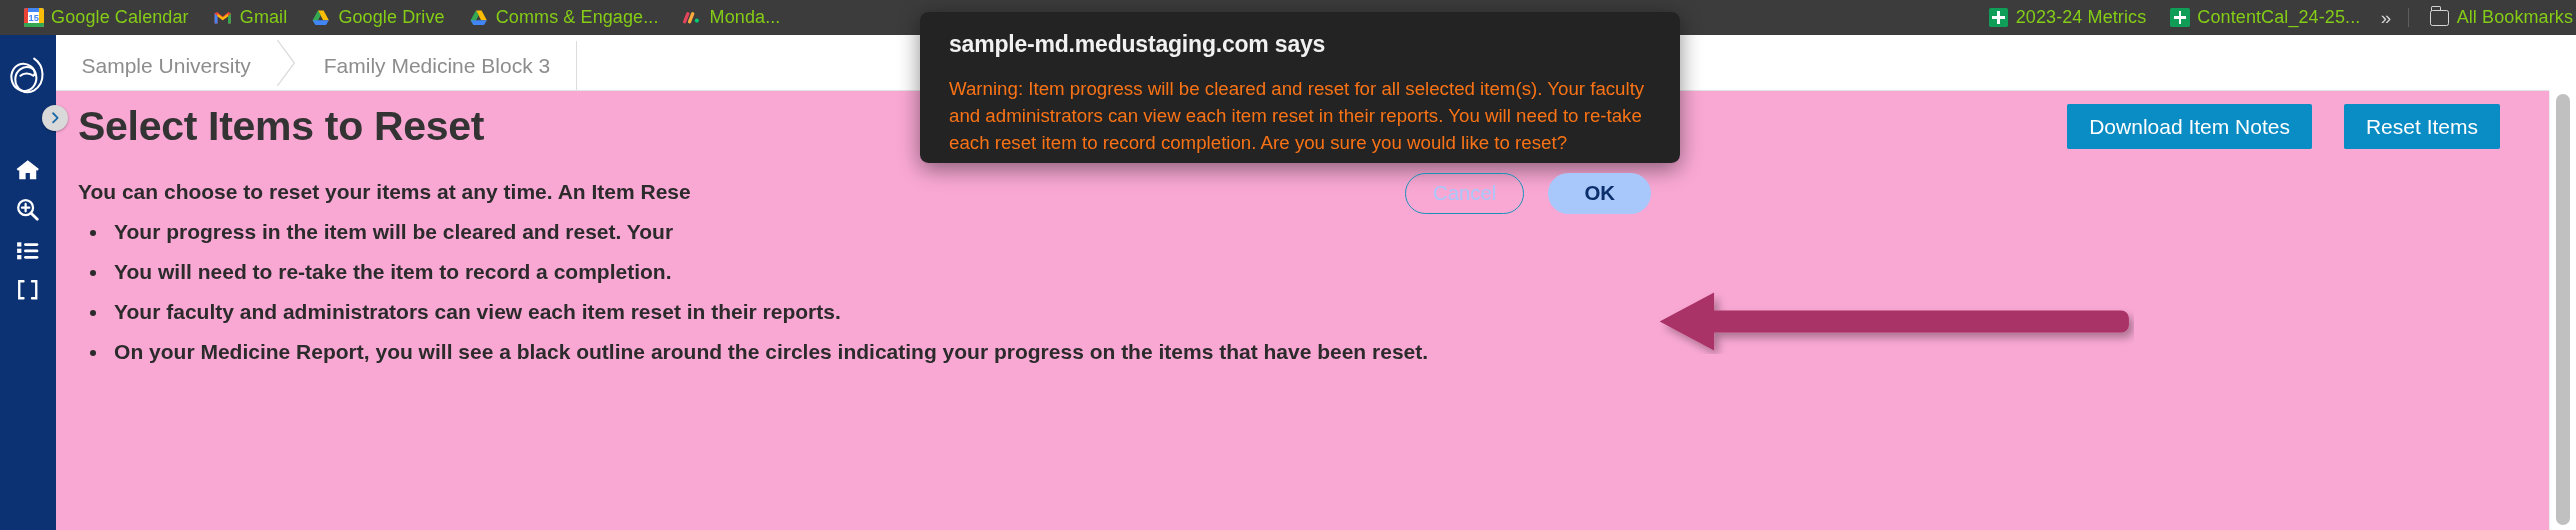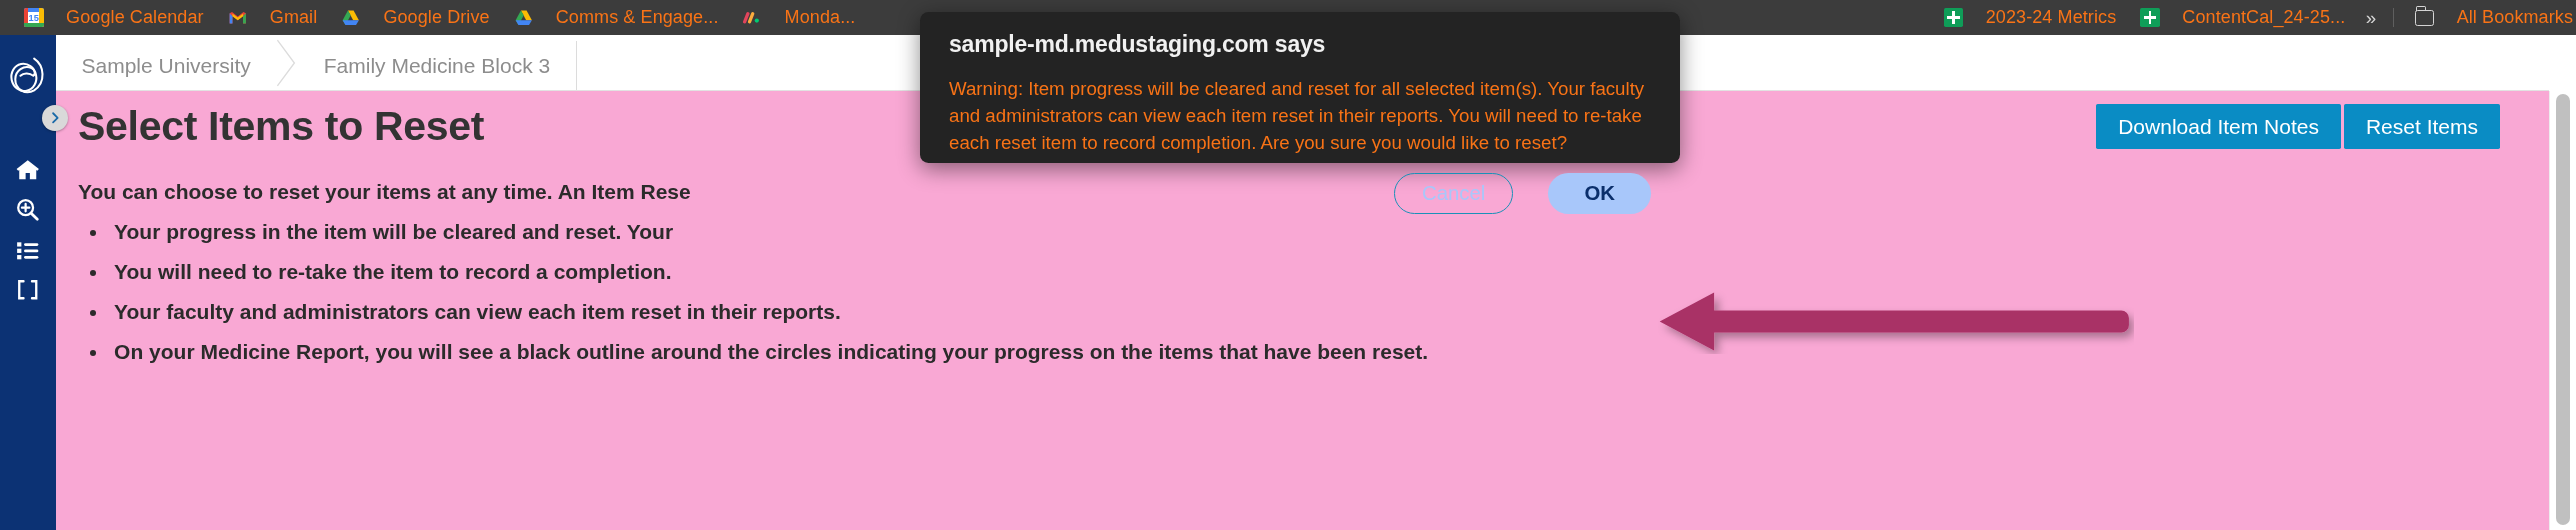--- a/index.html
+++ b/index.html
@@ -16,21 +16,21 @@
     position: absolute; top: 0; left: 0; width: 2576px; height: 35px;
     background: #3c3c3c;
     display: flex; align-items: center;
     padding-left: 12px;
     z-index: 5;
   }
   .bm {
     display: flex; align-items: center; gap: 7.6px;
     padding: 0 12px; height: 35px; white-space: nowrap;
   }
-  .bm-label { color: #f97316; font-size: 18px; letter-spacing: 0.1px; margin-left: 15px; }
+  .bm-label { color: #84cc16; font-size: 18px; letter-spacing: 0.1px; }
   .bm-ico { width: 19.5px; height: 19.5px; flex: 0 0 19.5px; position: relative; }
 
   
   .ico-gcal { background:#fff; border-radius:2.5px; overflow:hidden; box-shadow:0 0 0 0.8px #4285f4 inset; }
   .ico-gcal .gc-top { position:absolute; top:0; left:0; right:0; height:4.2px; background:#4285f4; }
   .ico-gcal .gc-left { position:absolute; top:0; left:0; bottom:0; width:4.2px; background:#ea4335; }
   .ico-gcal .gc-right { position:absolute; top:0; right:0; bottom:0; width:4.2px; background:#fbbc04; }
   .ico-gcal .gc-bot { position:absolute; bottom:0; left:0; right:0; height:4.2px; background:#34a853; }
   .ico-gcal .gc-num { position:absolute; inset:3.4px; display:flex; align-items:center; justify-content:center;
      font-size:9.3px; font-weight:bold; color:#4285f4; font-family:"Liberation Sans", sans-serif; }
@@ -79,21 +79,21 @@
   
   .page {
     position:absolute; top:91px; left:56px; width:2493px; height:439px;
     background:#f9a8d4; overflow:hidden;
   }
   .page-head { display:flex; align-items:center; padding:12px 22px 0 22px; }
   .page-title {
     font-size:41px; font-weight:bold; color:#333333; letter-spacing:-0.3px; line-height:1.15;
     flex:1 1 auto; white-space:nowrap;
   }
-  .head-actions { display:flex; gap:3px; align-items:flex-start; padding-right:27px; }
+  .head-actions { display:flex; gap:32px; align-items:flex-start; padding-right:27px; }
   .btn-primary {
     background:#0a8cc4; color:#ffffff; font-size:21px; padding:12px 22px;
     border:none; border-radius:1.7px; white-space:nowrap; line-height:1;
   }
   .body-copy { padding:29px 22px 0 22px; color:#2b2b2b; font-size:21px;font-weight:bold; }
   .body-copy p { line-height:1.25; }
   .body-copy ul { margin:12px 0 0 31px; }
   .body-copy li { line-height:1.25; margin-top:13.6px; list-style:disc; padding-left:5.1px; }
 
   
@@ -108,21 +108,21 @@
 
   
   .dialog {
     position:absolute; top:12px; left:920px; width:760px; height:151px;
     background:#232323; border-radius:8.5px; z-index:20;
     box-shadow:0 5.1px 22px rgba(0,0,0,.45);
     padding:18.7px 29px 0 29px;
   }
   .dlg-title { color:#f1f1f1; font-size:23px; font-weight:bold; letter-spacing:-0.2px; }
   .dlg-msg { color:#f97316; font-size:18.7px; line-height:1.45; margin-top:17px; }
-  .dlg-actions { display:flex; justify-content:flex-end; align-items:center; gap:35px; margin-top:17px; }
+  .dlg-actions { display:flex; justify-content:flex-end; align-items:center; gap:24px; margin-top:17px; }
   .dlg-cancel {
     background:transparent; color:#a8c7fa; border:0.8px solid #1a91b8;
     border-radius:20.4px; font-size:20.4px; padding:9.3px 27px; line-height:1;
   }
   .dlg-ok {
     background:#a8c7fa; color:#0b2f6b; border:none;
     border-radius:20.4px; font-size:20.4px; padding:10.2px 36px; line-height:1; font-weight:bold;
   }
 
   

